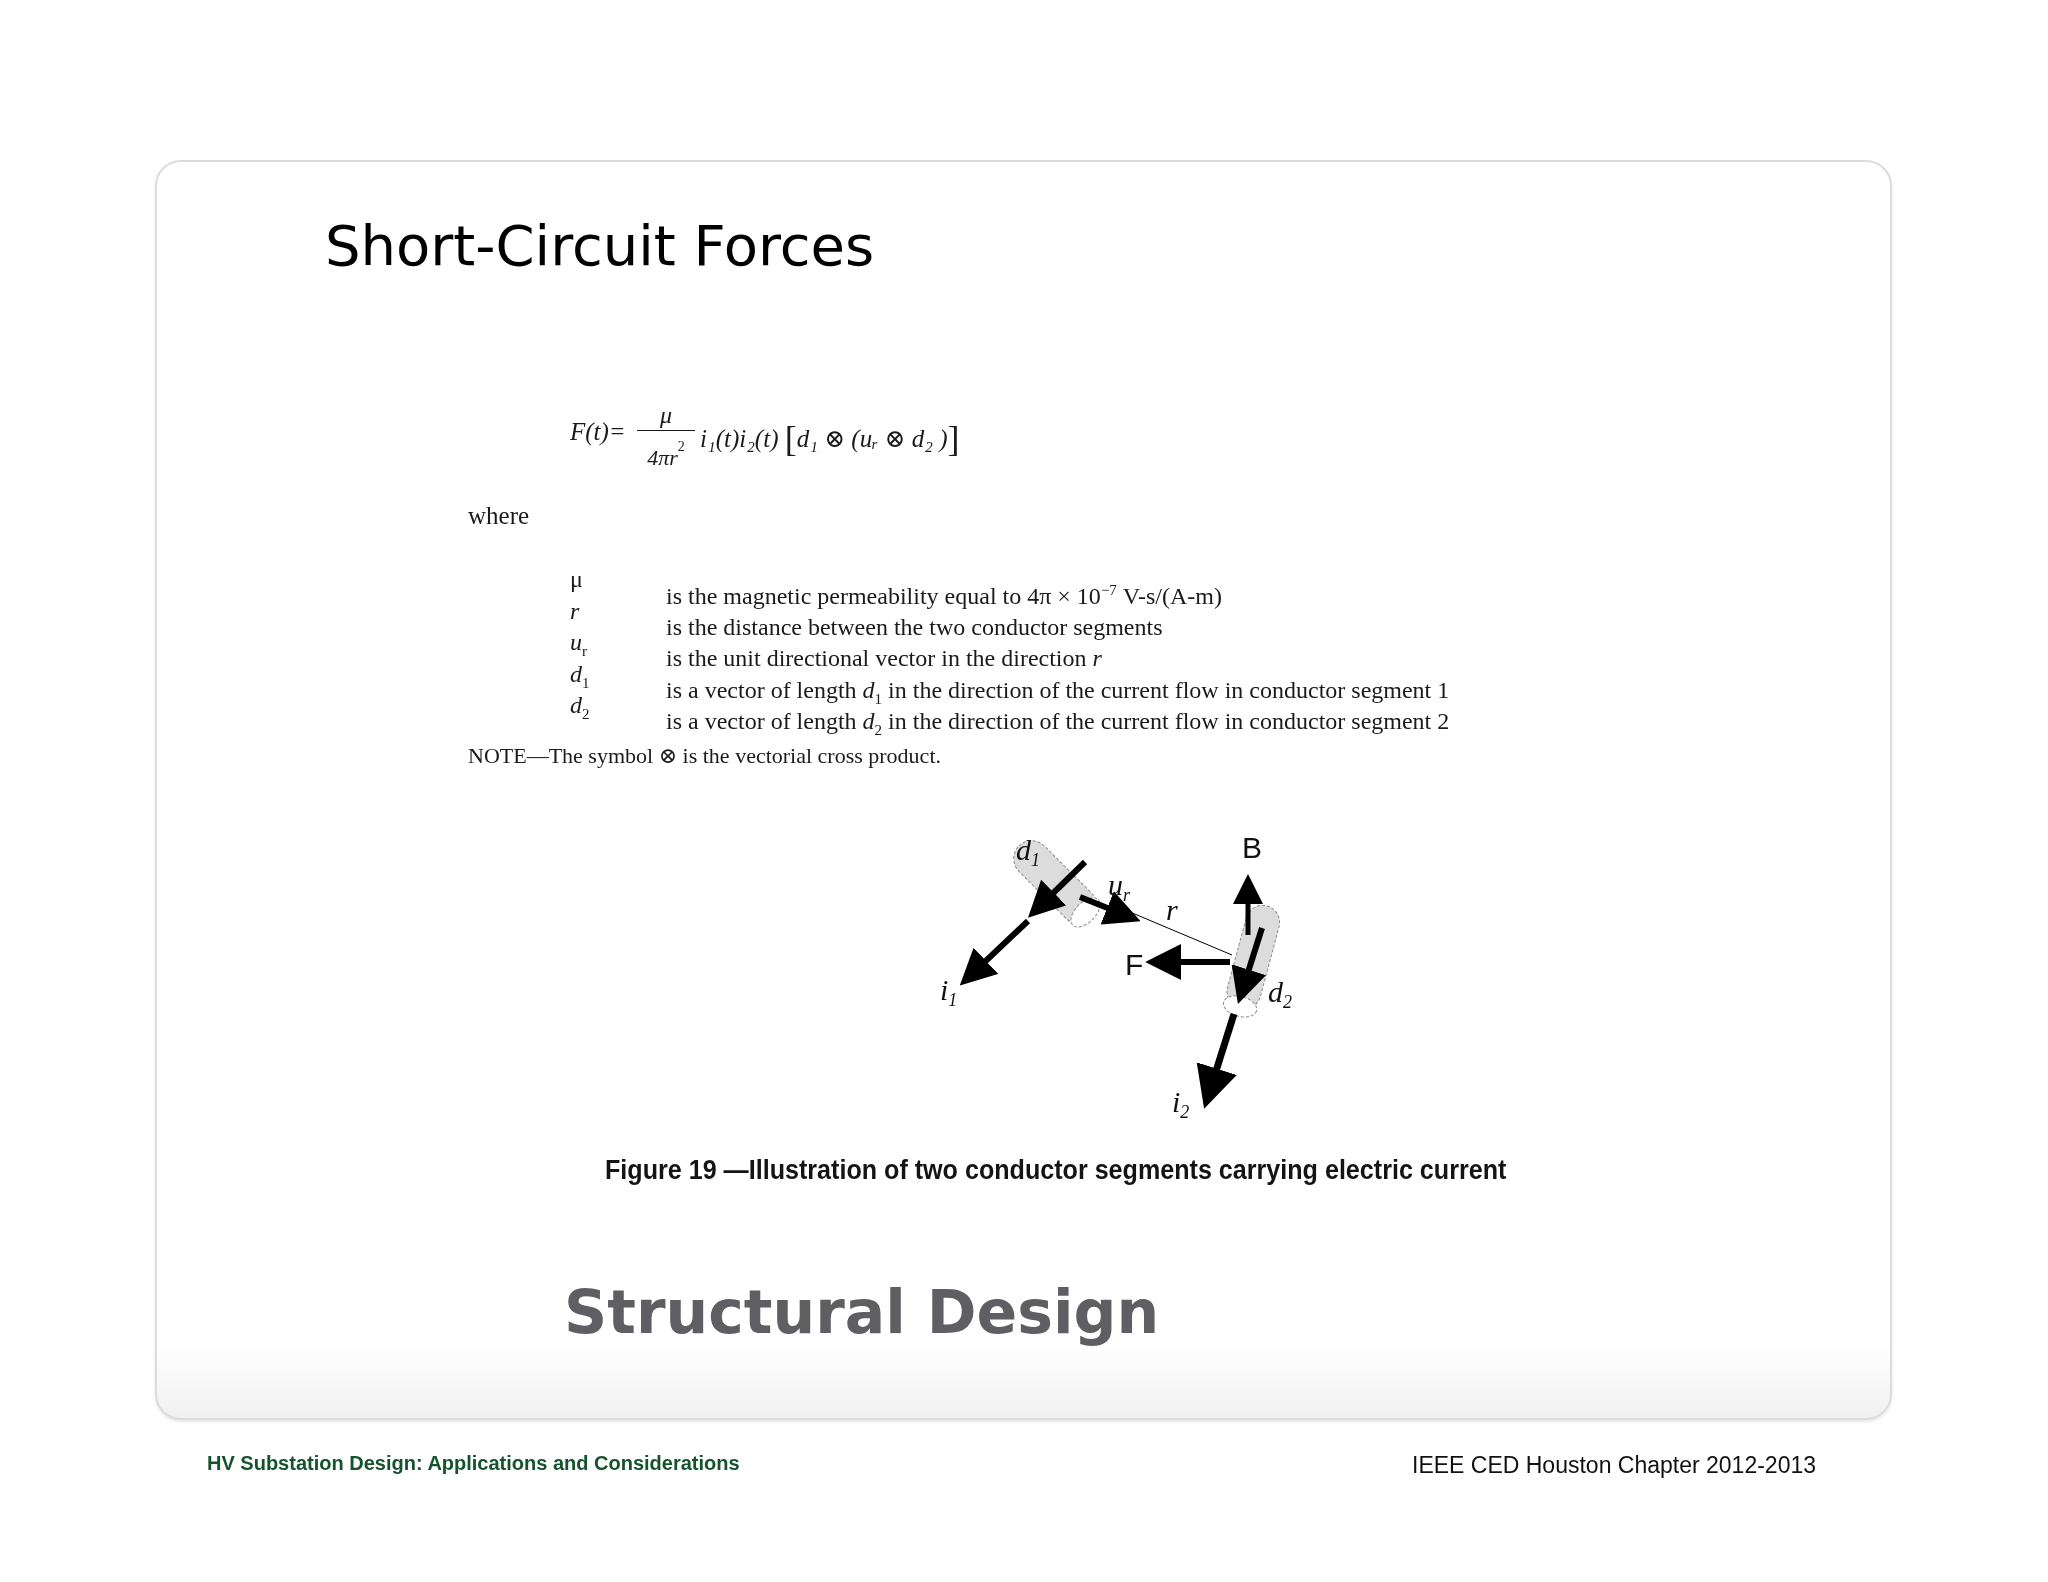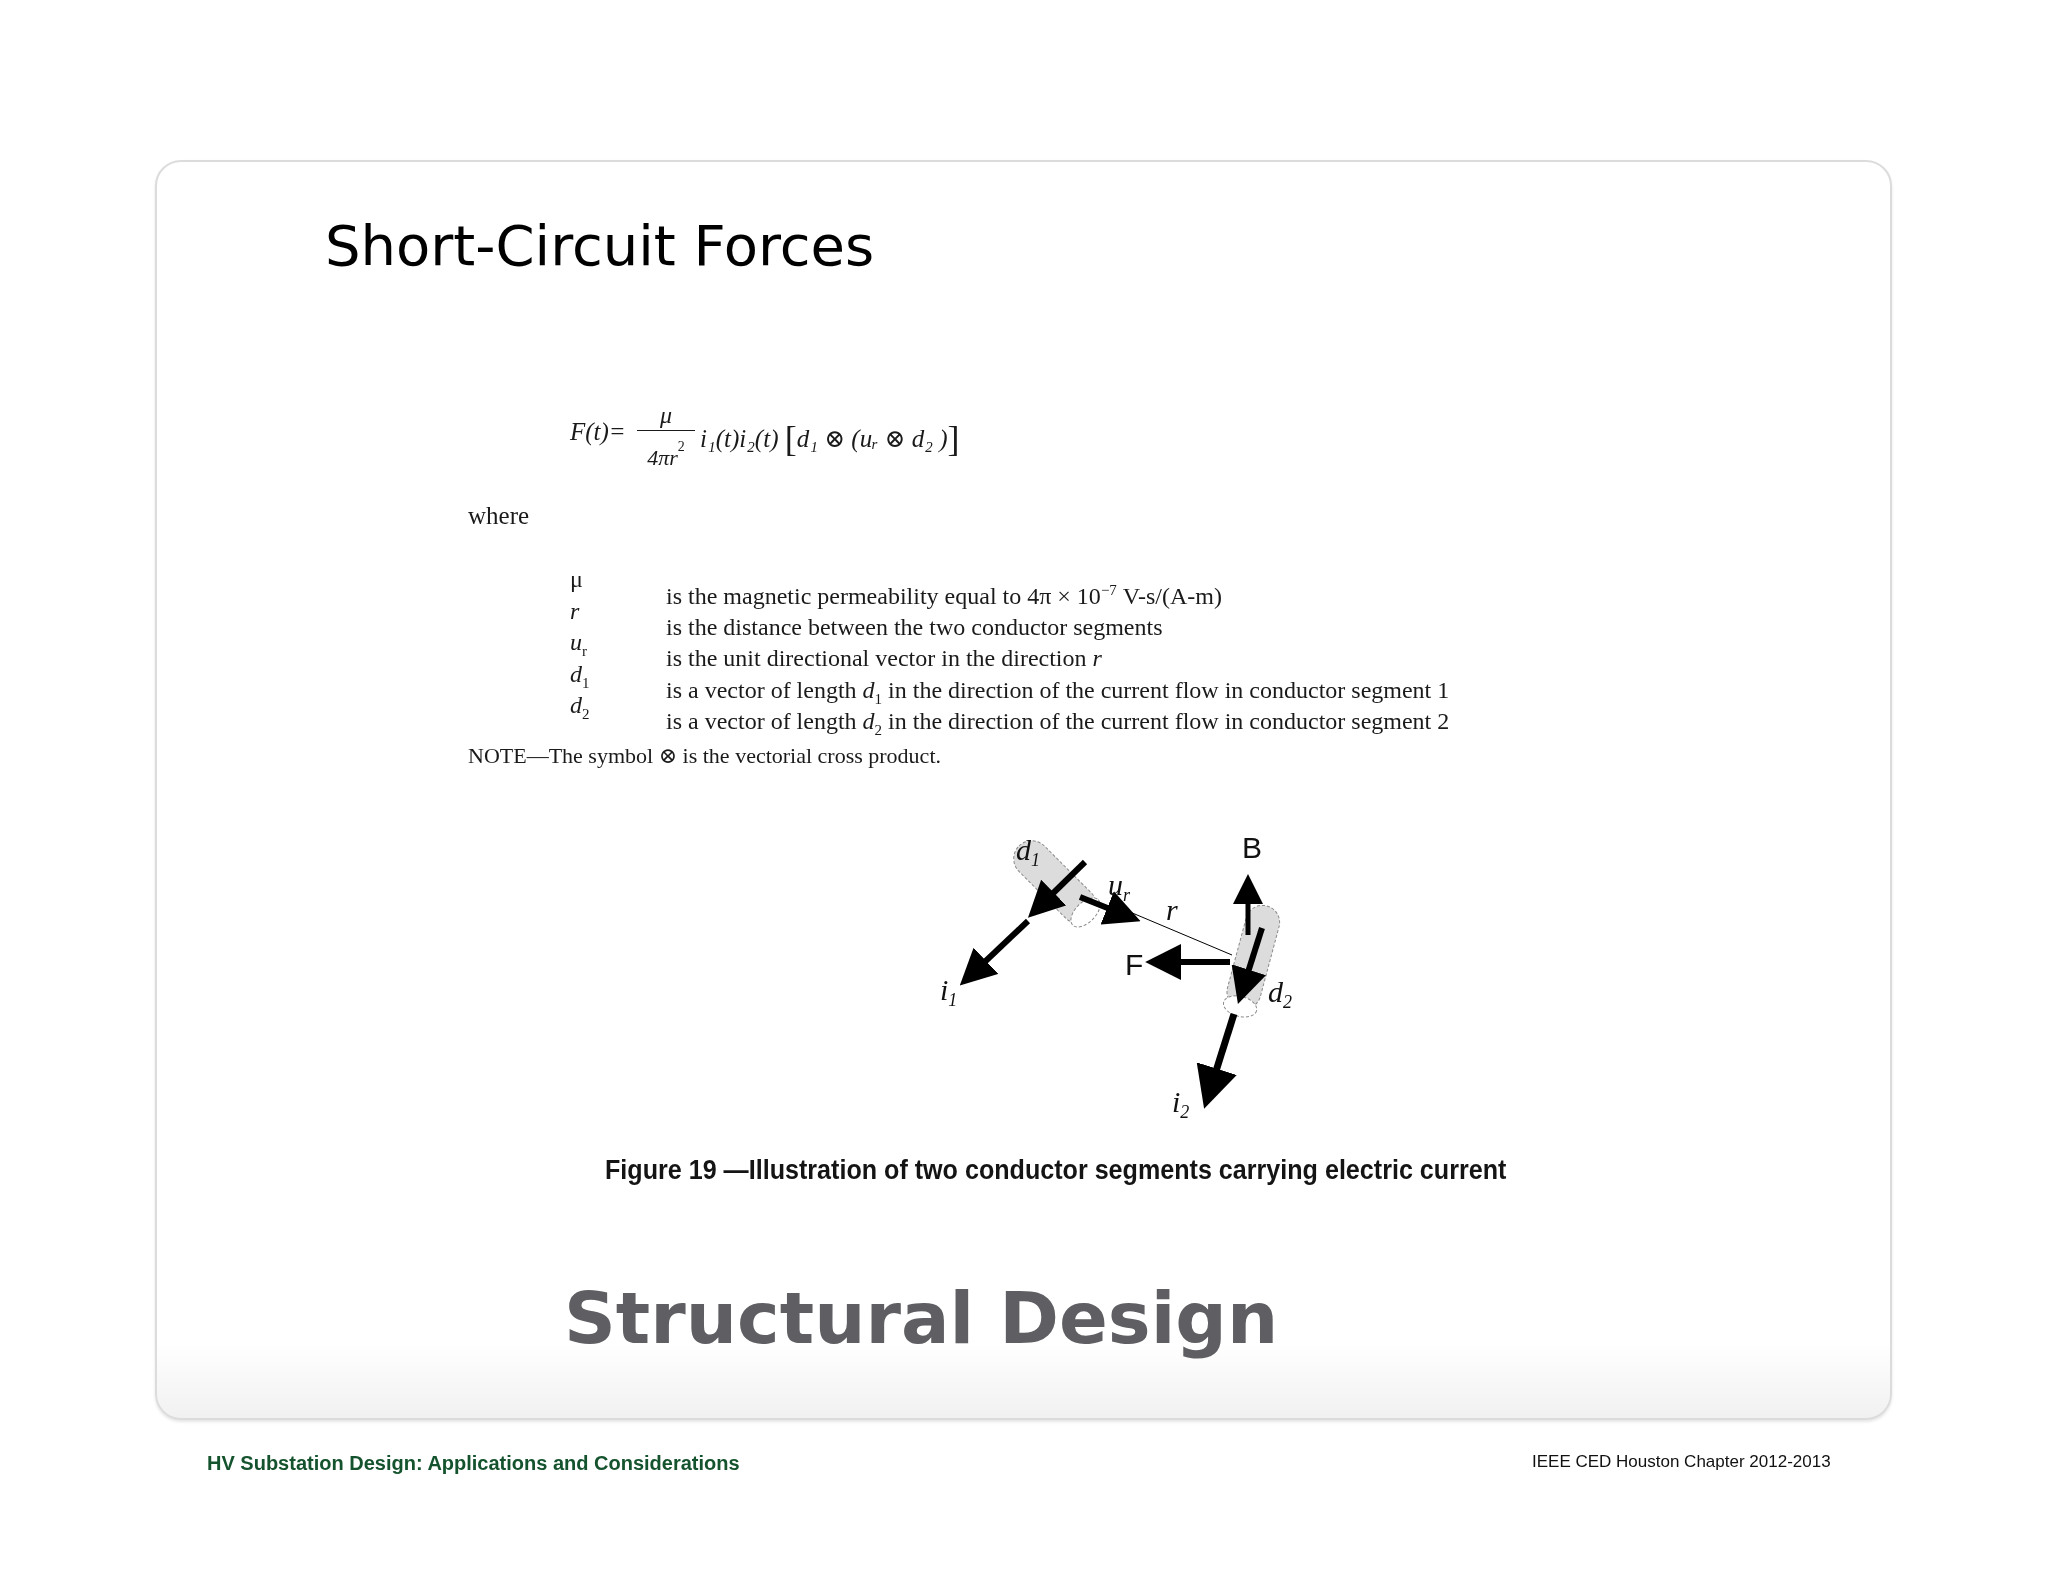--- a/index.html
+++ b/index.html
@@ -47,31 +47,31 @@
   .diagram { position: absolute; left: 900px; top: 800px; width: 440px; height: 350px; }
 
   .caption {
     position: absolute; left: 605px; top: 1155px;
     font-family: "Liberation Sans", sans-serif; font-weight: bold; font-size: 27px;
     color: #141414; white-space: nowrap; transform: scaleX(0.93); transform-origin: left top;
   }
 
   .section-title {
     position: absolute; left: 564px; top: 1282px;
-    font-family: "DejaVu Sans", sans-serif; font-weight: bold; font-size: 72px;
+    font-family: "DejaVu Sans", sans-serif; font-weight: bold; font-size: 60px;
     color: #5f5e62; white-space: nowrap; line-height: 1;
   }
 
   .footer-left {
     position: absolute; left: 207px; top: 1452px;
     font-family: "Liberation Sans", sans-serif; font-weight: bold; font-size: 20px; color: #14532d; white-space: nowrap;
   }
   .footer-right {
-    position: absolute; left: 1532px; top: 1452px;
-    font-family: "Liberation Sans", sans-serif; font-size: 17px; color: #111; white-space: nowrap;
+    position: absolute; left: 1412px; top: 1452px;
+    font-family: "Liberation Sans", sans-serif; font-size: 23px; color: #111; white-space: nowrap;
   }
 </style>
 </head>
 <body>
 
 <div class="card"></div>
 
 <div class="slide-title">Short-Circuit Forces</div>
 
 <div class="formula serif">

